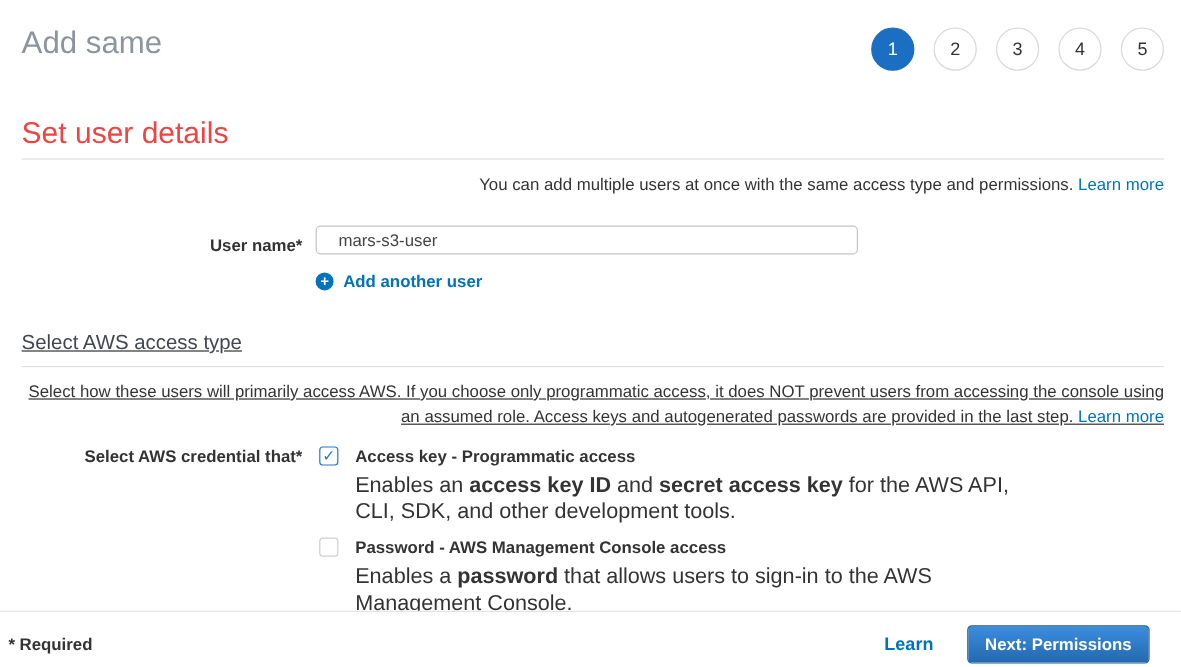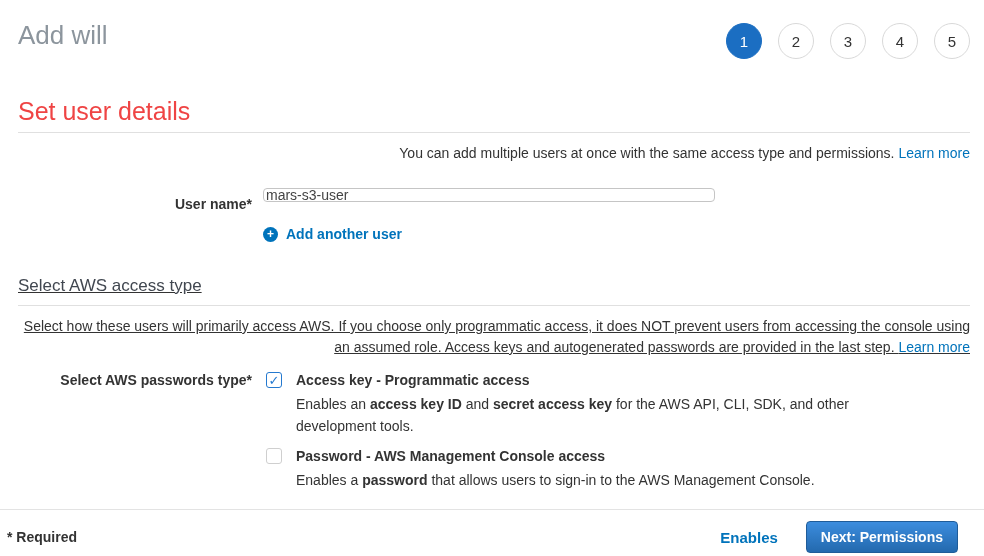--- a/index.html
+++ b/index.html
@@ -40,23 +40,23 @@
   .section-desc { font-size: 14px; line-height: 21px; margin-top: 10px; color: #333; text-align: right; }
   a.link { color: #0073bb; text-decoration: none; cursor: pointer; }
 
   
   .form-row { display: flex; margin-top: 24px; padding: 0 14px 0 18px; }
   .field-label {
     width: 234px; text-align: right; font-size: 14px; font-weight: bold;
     color: #333; padding-top: 8px; flex-shrink: 0;
   }
   .text-input {
-    margin-left: 11px; width: 452px; height: 14px;
+    margin-left: 11px; width: 452px; height: 24px;
     border: 1px solid #c5c5c5; border-radius: 4px;
-    padding: 0 2px; font-size: 14px; color: #444;
+    padding: 0 18px; font-size: 14px; color: #444;
     font-family: "Liberation Sans", sans-serif; outline: none;
   }
   .add-another-row {
     display: flex; align-items: center; gap: 8px;
     margin: 14px 0 0 263px; cursor: pointer;
   }
   .plus-icon {
     width: 15px; height: 15px; border-radius: 50%;
     background: #0073bb; color: #fff; font-size: 12px; font-weight: bold;
     display: flex; align-items: center; justify-content: center; line-height: 1;
@@ -69,21 +69,21 @@
   .option { display: flex; gap: 14px; }
   .option + .option { margin-top: 10px; }
   .checkbox {
     width: 16px; height: 16px; border-radius: 3px; margin-top: 1px;
     background: #fff; flex-shrink: 0; cursor: pointer;
     display: flex; align-items: center; justify-content: center;
   }
   .checkbox.checked { border: 1px solid #2479cf; color: #2479cf; font-size: 13px; font-weight: bold; }
   .checkbox.unchecked { border: 1px solid #cfcfcf; color: transparent; }
   .option-title { font-size: 14px; font-weight: bold; line-height: 18px; color: #333; }
-  .option-desc { font-size: 14px; line-height: 22px; margin-top: 4px; max-width: 555px; color: #333; }
+  .option-desc { font-size: 18px; line-height: 22px; margin-top: 4px; max-width: 555px; color: #333; }
   .b { font-weight: bold; }
 
   
   .footer {
     position: absolute; left: 0; right: 0; top: 509px; height: 56px;
     border-top: 1px solid #e3e3e3; border-bottom: 1px solid #d9d9d9;
     display: flex; align-items: center; padding: 0 26px 0 7px;
     background: #fff;
   }
   .required-note { font-size: 14px; font-weight: bold; color: #333; margin-right: auto; }
@@ -95,21 +95,21 @@
     padding: 7px 14px; cursor: pointer;
     font-family: "Liberation Sans", sans-serif;
   }
 </style>
 </head>
 <body>
 
 <div class="page">
 
   <div class="header">
-    <h1 class="page-title">Add will</h1>
+    <h1 class="page-title">Add same</h1>
     <div class="steps">
       <div class="step active">
           <span>1</span>
         </div>
       <div class="step">
           <span>2</span>
         </div>
       <div class="step">
           <span>3</span>
         </div>
@@ -144,21 +144,21 @@
   <div class="section section2">
     <div class="section-head">
       <h2 class="h-medium">Select AWS access type</h2>
     </div>
     <div class="section-desc">
       <span>Select how these users will primarily access AWS. If you choose only programmatic access, it does NOT prevent users from accessing the console using an assumed role. Access keys and autogenerated passwords are provided in the last step. </span><a class="link">Learn more</a>
     </div>
   </div>
 
   <div class="cred-row">
-    <div class="field-label" style="padding-top:1px;">Select AWS passwords type*</div>
+    <div class="field-label" style="padding-top:1px;">Select AWS credential that*</div>
     <div class="options-col">
 
       <div class="option">
         <span class="checkbox checked">✓</span>
         <div>
           <div class="option-title">Access key - Programmatic access</div>
           <div class="option-desc"><span>Enables an </span><span class="b">access key ID</span><span> and </span><span class="b">secret access key</span><span> for the AWS API, CLI, SDK, and other development tools.</span></div>
         </div>
       </div>
 
@@ -168,17 +168,17 @@
           <div class="option-title">Password - AWS Management Console access</div>
           <div class="option-desc"><span>Enables a </span><span class="b">password</span><span> that allows users to sign-in to the AWS Management Console.</span></div>
         </div>
       </div>
 
     </div>
   </div>
 
   <div class="footer">
     <span class="required-note">* Required</span>
-    <a class="link cancel-link">Enables</a>
+    <a class="link cancel-link">Learn</a>
     <button class="primary-button">Next: Permissions</button>
   </div>
 
 </div>
 
 </body></html>

